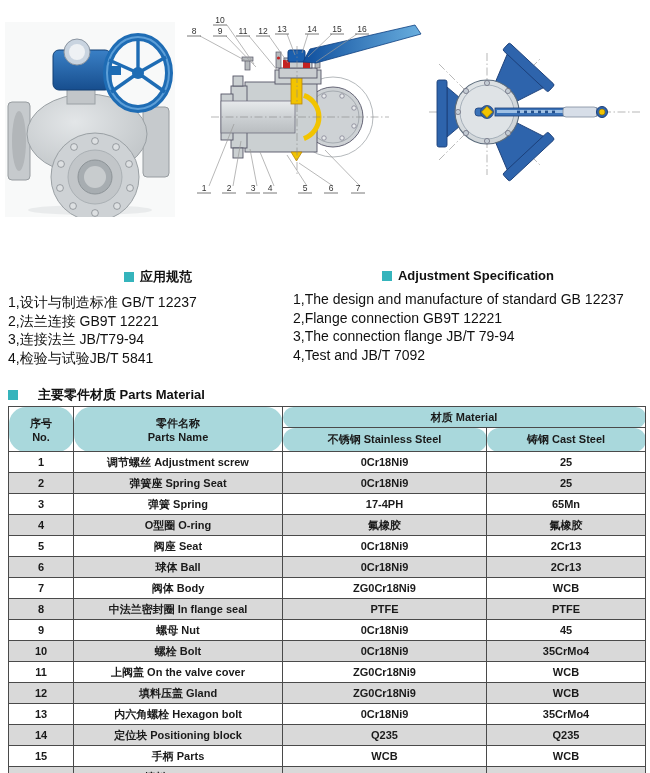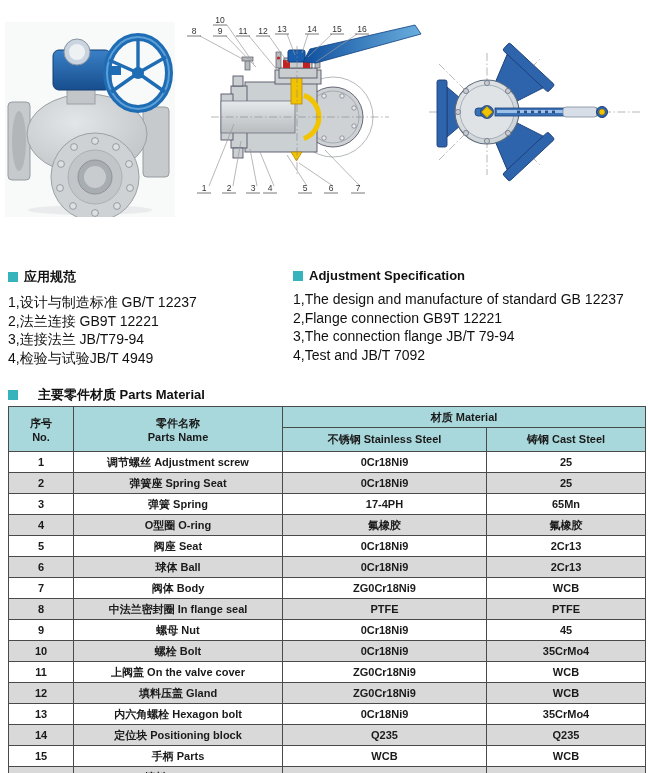--- a/index.html
+++ b/index.html
@@ -1,29 +1,29 @@
 <!DOCTYPE html>
 <html><head>
 <meta charset="utf-8">
 <style>
   html,body{margin:0;padding:0;background:#fff;}
   .page{position:relative;width:650px;height:773px;background:#fff;overflow:hidden;
         font-family:"Liberation Sans","DejaVu Sans",sans-serif;color:#1a1a1a;}
   .fig{position:absolute;}
   .spec{position:absolute;width:300px;}
-  .spec-title{display:flex;align-items:center;gap:6px;font-size:13px;font-weight:bold;color:#111;}
+  .spec-title{display:flex;align-items:center;gap:6px;font-size:13px;font-weight:bold;color:#111;justify-content:center;}
   .teal-sq{display:inline-block;width:10px;height:10px;background:#35b4bc;flex:0 0 auto;}
   .spec-list{list-style:none;margin:7px 0 0 0;padding:0;font-size:14px;line-height:18.5px;color:#111;}
   .parts-title{position:absolute;left:8px;top:386px;display:flex;align-items:center;gap:20px;
                font-size:13px;font-weight:bold;color:#111;}
   table.parts{position:absolute;left:8px;top:406px;width:637px;border-collapse:collapse;
               table-layout:fixed;font-size:11px;font-weight:bold;color:#1a1a1a;}
   table.parts th,table.parts td{border:1px solid #4a4a4a;text-align:center;vertical-align:middle;
               padding:0 2px;overflow:hidden;white-space:nowrap;}
-  table.parts thead th{background:#a9d8dc;font-weight:bold;}
+  table.parts thead th{background:#a9d8dc;font-weight:bold;border-radius:17px;}
   table.parts thead tr.h1 th{height:20px;}
   table.parts thead tr.h2 th{height:23px;}
   table.parts tbody td{height:20px;background:#ffffff;}
   table.parts tbody tr:nth-child(even) td{background:#d9d9d9;}
   .co{font-size:8.5px;fill:#333;font-weight:normal;}
   .ldr{stroke:#999;stroke-width:0.7;fill:none;}
   .ul{stroke:#555;stroke-width:0.8;}
   .cl{stroke:#888;stroke-width:0.6;stroke-dasharray:8 2.5 1.5 2.5;fill:none;}
 </style>
 </head>
@@ -273,21 +273,21 @@
 
   <div class="spec" style="left:8px;top:268px;">
     <div class="spec-title">
       <span class="teal-sq"></span>
       <span>应用规范</span>
     </div>
     <ul class="spec-list">
         <li>1,设计与制造标准 GB/T 12237</li>
         <li>2,法兰连接 GB9T 12221</li>
         <li>3,连接法兰 JB/T79-94</li>
-        <li>4,检验与试验JB/T 4949</li>
+        <li>4,检验与试验JB/T 5841</li>
       </ul>
   </div>
 
   <div class="spec" style="left:293px;top:268px;width:350px;">
     <div class="spec-title">
       <span class="teal-sq"></span>
       <span>Adjustment Specification</span>
     </div>
     <ul class="spec-list">
         <li>1,The design and manufacture of standard GB 12237</li>

